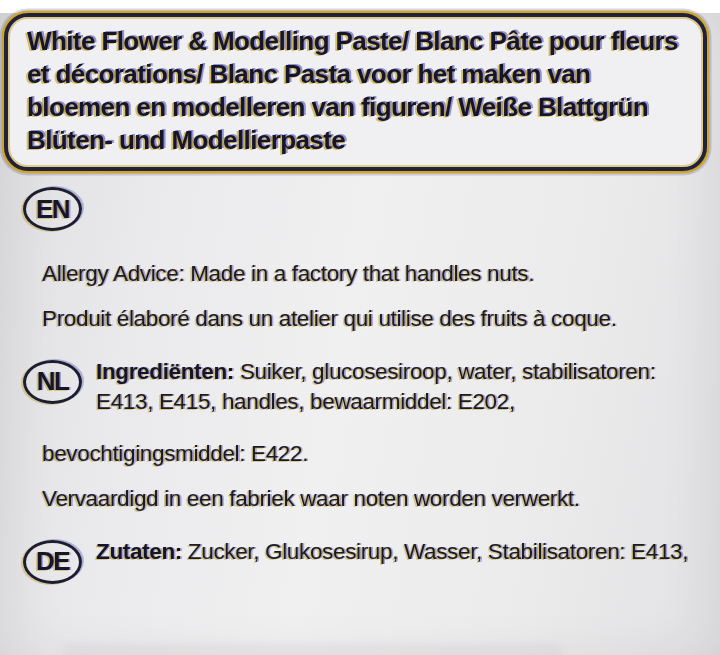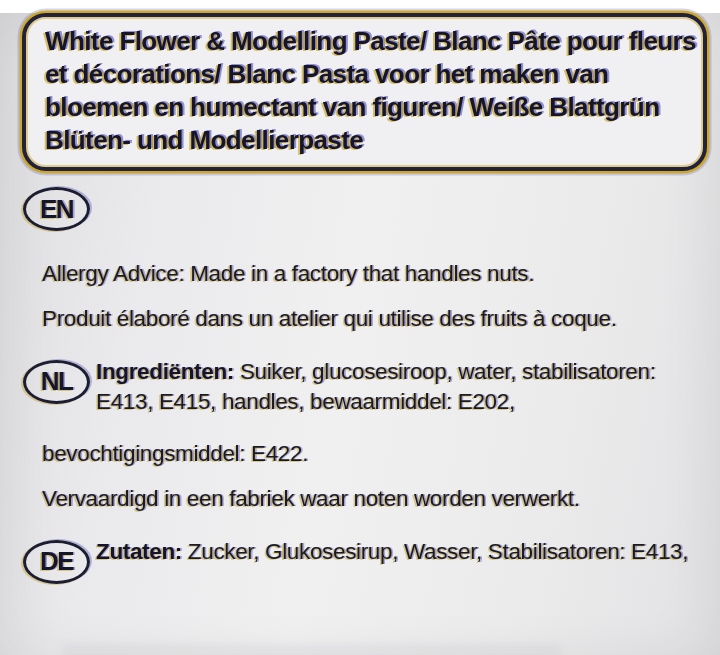--- a/index.html
+++ b/index.html
@@ -15,21 +15,21 @@
   }
   
   .chroma{
     text-shadow:-1.6px 0.6px 0 rgba(192,152,12,0.45), 1.6px -0.4px 0 rgba(58,58,180,0.40);
   }
   .chroma-strong{
     text-shadow:-2px 1px 0 rgba(198,158,14,0.60), 2px -0.6px 0 rgba(52,52,178,0.50);
   }
 
   .header-box{
-    margin:13px 13px 0 22px;
+    margin:13px 13px 0 4px;
     border:4px solid #22223a;
     border-radius:24px;
     background:#f0f0f3;
     padding:8px 24px 10px 19px;
     box-shadow:
       0 0 0 2.5px rgba(206,165,34,0.95),
       0 0 0 4.5px rgba(70,70,165,0.22),
       inset 0 0 0 2px rgba(206,165,34,0.50);
   }
   .header-line{
@@ -42,21 +42,21 @@
   }
 
   .content{padding:0 10px 0 27px;}
 
   .lang-section{margin-top:13px;}
   .lang-section.gap-lg{margin-top:19px;}
 
   .row{position:relative;padding-left:69px;min-height:60px;}
   .badge{
     position:absolute;left:-4px;top:3px;
-    width:67px;height:44px;
+    width:59px;height:44px;
     border:3.5px solid #1d1d32;
     border-radius:50%;
     display:flex;align-items:center;justify-content:center;
     box-sizing:border-box;
     box-shadow:-2px 1px 0 rgba(192,152,12,0.40), 2px -1px 0 rgba(58,58,180,0.32);
     font-weight:bold;font-size:26px;letter-spacing:-1.5px;
     color:#15152b;
   }
   .ing,.cont-line,.note-line{
     font-size:22.5px;
@@ -75,21 +75,21 @@
   }
 </style>
 </head>
 <body>
 
 <div class="photo">
 
   <div class="header-box chroma-strong">
     <div class="header-line">White Flower &amp; Modelling Paste/ Blanc Pâte pour fleurs</div>
     <div class="header-line">et décorations/ Blanc Pasta voor het maken van</div>
-    <div class="header-line">bloemen en humectant van figuren/ Weiße Blattgrün</div>
+    <div class="header-line">bloemen en modelleren van figuren/ Weiße Blattgrün</div>
     <div class="header-line">Blüten- und Modellierpaste</div>
   </div>
 
   <div class="content">
 
     <section class="lang-section">
       <div class="row">
         <div class="badge chroma">EN</div>
       </div>
       <p class="note-line chroma">Allergy Advice: Made in a factory that handles nuts.</p>

